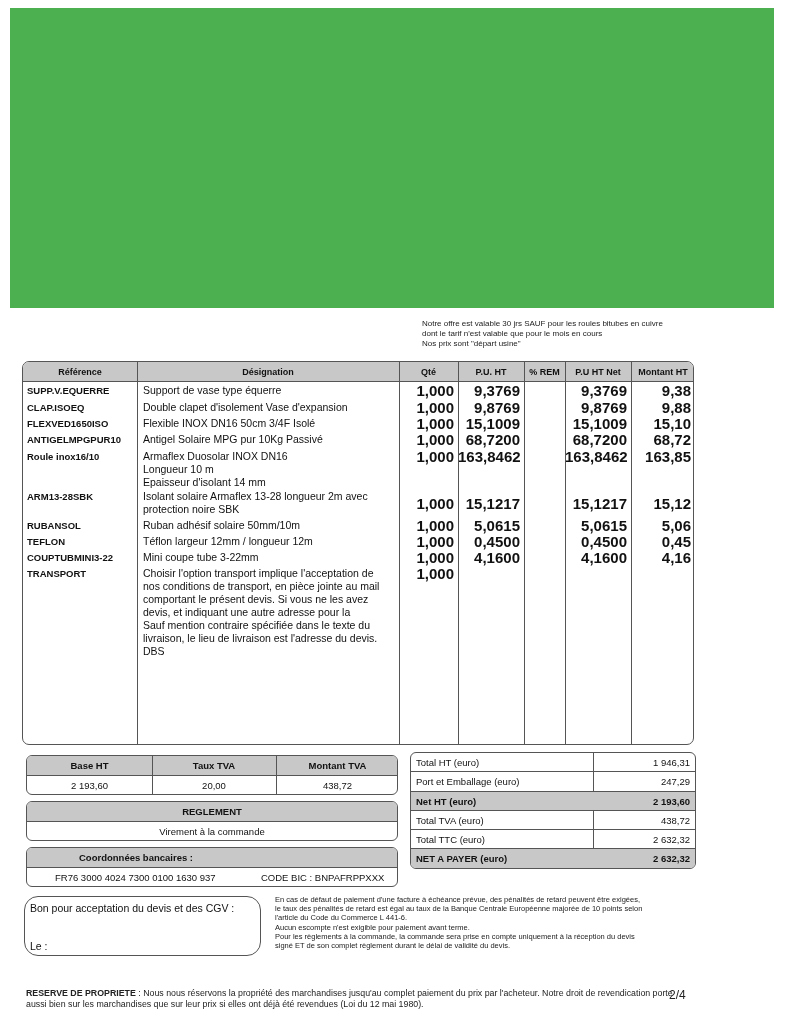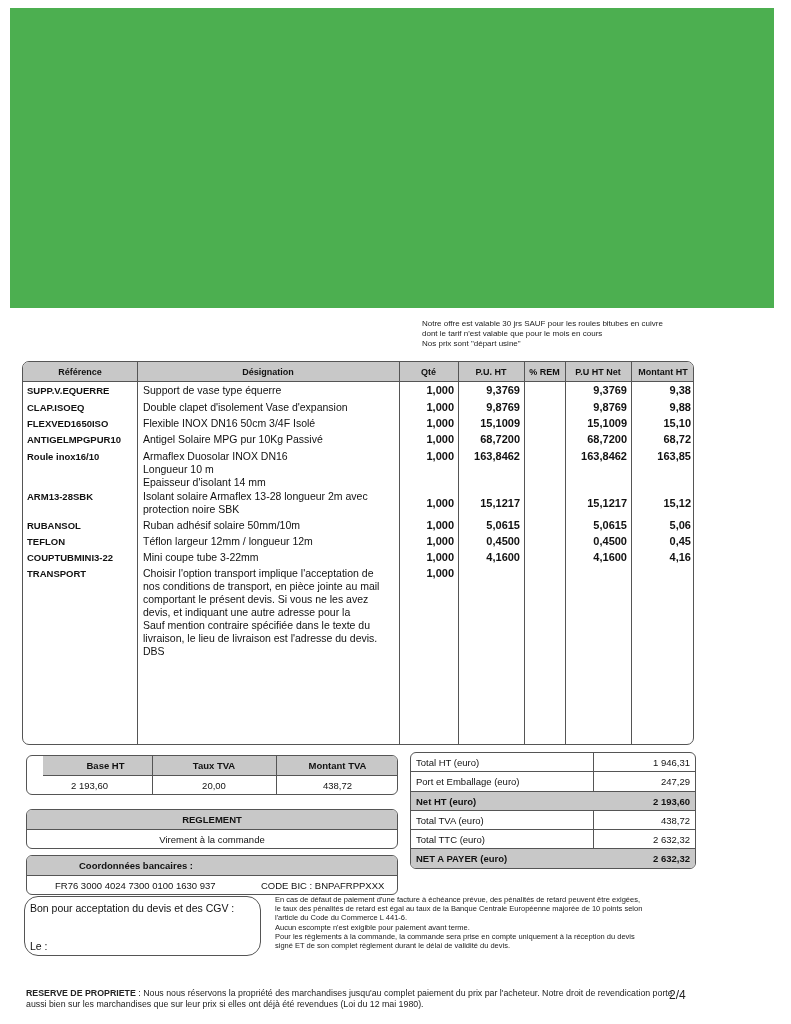--- a/index.html
+++ b/index.html
@@ -14,29 +14,29 @@
   
   .items { position: absolute; left: 22px; top: 361px; width: 672px; height: 384px;
            border: 1px solid #555; border-radius: 7px; overflow: hidden; }
   .items .hdr { position: absolute; left: 0; top: 0; height: 20px; width: 100%; background: #c8c8c8; border-bottom: 1px solid #555; }
   .items .hcell { position: absolute; top: 0; height: 20px; line-height: 20px; text-align: center; font-size: 9px; font-weight: bold; }
   .items .vline { position: absolute; top: 0; bottom: 0; width: 1px; background: #555; }
   .items .row { position: absolute; left: 0; width: 100%; font-size: 10.5px; }
   .items .cell { position: absolute; top: 0; line-height: 13px; }
   .items .ref { left: 4px; font-weight: bold; font-size: 9.5px; }
   .items .des { left: 120px; width: 255px; }
-  .items .num { text-align: right; font-weight: bold; font-size: 11px; }
+  .items .num { text-align: right; font-weight: bold; font-size: 15px; }
 
   
   .tva { position: absolute; left: 26px; top: 755px; width: 372px; height: 40px; border: 1px solid #555; border-radius: 6px; overflow: hidden; }
   .tva .h { position: absolute; top: 0; height: 20px; line-height: 20px; background: #c8c8c8; font-size: 9.5px; font-weight: bold; text-align: center; border-bottom: 1px solid #555; }
   .tva .v { position: absolute; top: 20px; height: 19px; line-height: 19px; font-size: 9.5px; text-align: center; }
   .tva .sep { position: absolute; top: 0; bottom: 0; width: 1px; background: #555; }
 
-  .boxed { position: absolute; left: 26px; width: 372px; height: 40px; border: 1px solid #555; border-radius: 6px; overflow: hidden; margin-top: 8px; }
+  .boxed { position: absolute; left: 26px; width: 372px; height: 40px; border: 1px solid #555; border-radius: 6px; overflow: hidden; }
   .boxed .h { height: 20px; line-height: 20px; background: #c8c8c8; font-size: 9.5px; font-weight: bold; border-bottom: 1px solid #555; }
   .boxed .v { height: 19px; line-height: 19px; font-size: 9.5px; }
 
   
   .totals { position: absolute; left: 410px; top: 752px; width: 286px; height: 117px; border: 1px solid #555; border-radius: 6px; overflow: hidden; }
   .totals .tr { position: relative; height: 19.3px; border-bottom: 1px solid #555; font-size: 9.5px; }
   .totals .tr:last-child { border-bottom: none; }
   .totals .tr.hl { background: #c8c8c8; font-weight: bold; }
   .totals .lbl { position: absolute; left: 5px; top: 0; line-height: 19px; }
   .totals .val { position: absolute; right: 5px; top: 0; line-height: 19px; }
@@ -198,21 +198,21 @@
         <div class="cell num" style="left:376px;width:55px">1,000</div>
         <div class="cell num" style="left:435px;width:62px"></div>
         <div class="cell num" style="left:501px;width:37px"></div>
         <div class="cell num" style="left:542px;width:62px"></div>
         <div class="cell num" style="left:608px;width:60px"></div>
       </div>
     </div>
 </div>
 
 <div class="tva">
-  <div class="h" style="left:16px;width:125px">Base HT</div>
+  <div class="h" style="left:0;width:125px">Base HT</div>
   <div class="h" style="left:125px;width:124px">Taux TVA</div>
   <div class="h" style="left:249px;width:123px">Montant TVA</div>
   <div class="v" style="left:0;width:125px">2 193,60</div>
   <div class="v" style="left:125px;width:124px">20,00</div>
   <div class="v" style="left:249px;width:123px">438,72</div>
   <div class="sep" style="left:125px"></div>
   <div class="sep" style="left:249px"></div>
 </div>
 
 <div class="boxed" style="top:801px">

